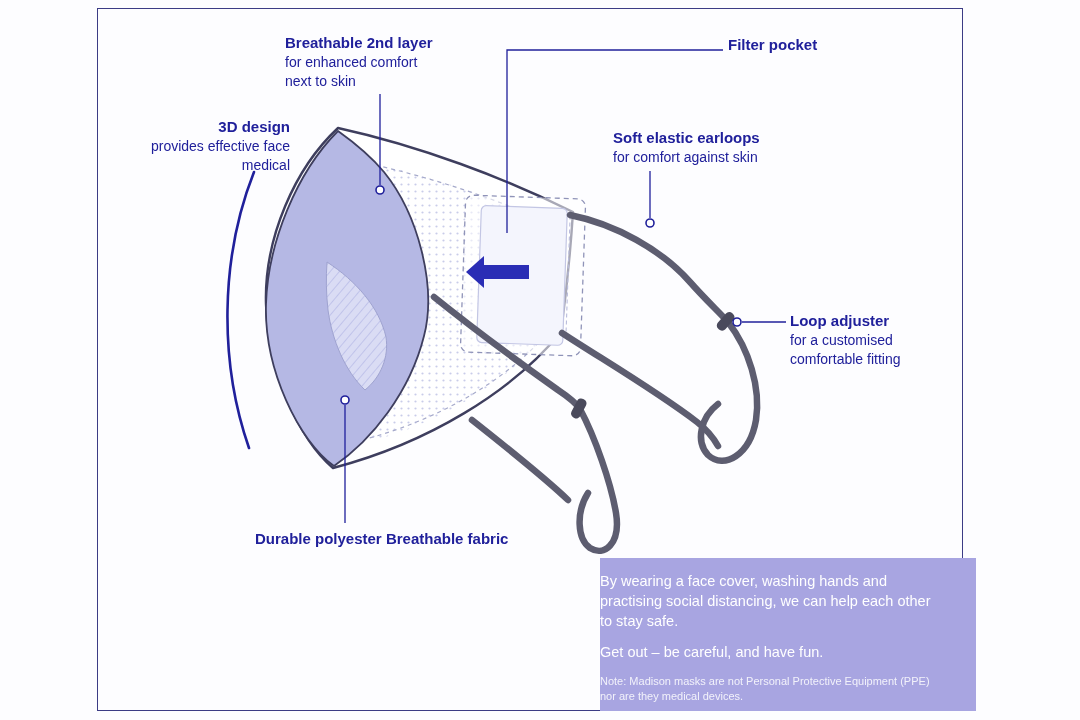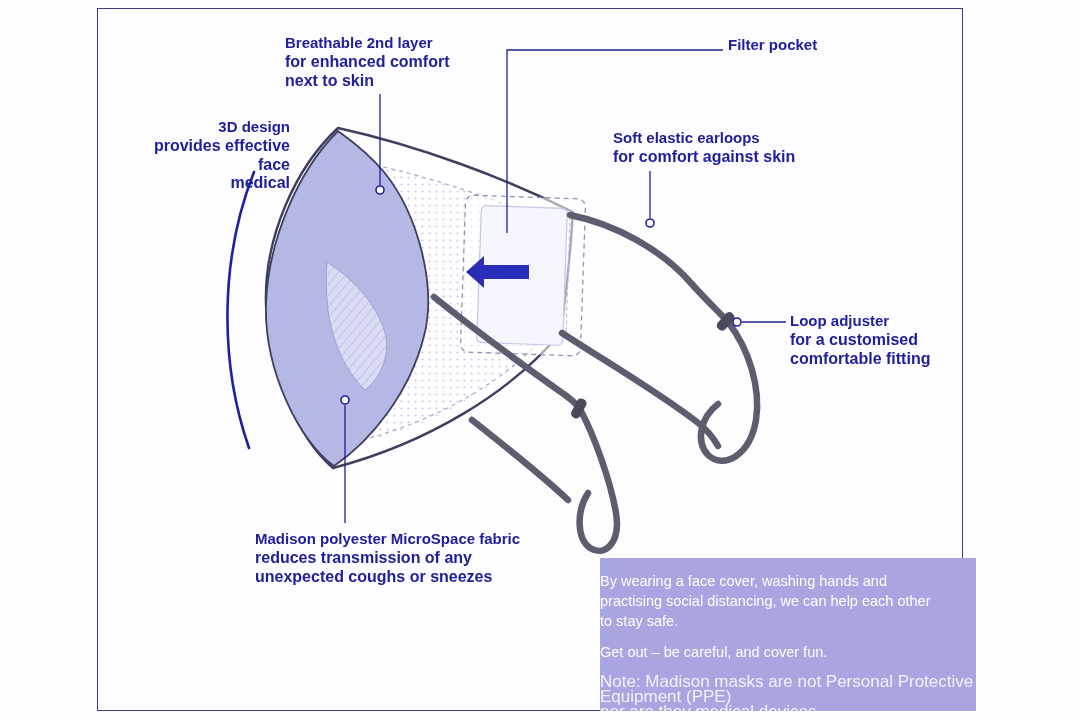--- a/index.html
+++ b/index.html
@@ -35,37 +35,37 @@
   .pocket-line{stroke:#b9bcdc;stroke-width:1.1;stroke-dasharray:4 3;}
   .arrow{fill:var(--arrow);}
   .cord{fill:none;stroke:var(--cord);stroke-width:6.5;stroke-linecap:round;}
   .bead{fill:var(--bead);}
   .leader path{fill:none;stroke:var(--ink);stroke-width:1.3;}
   .dot circle{fill:#fff;stroke:var(--ink);stroke-width:1.6;}
 
   
   .ann{position:absolute;color:var(--ink);}
   .ann-title{font-weight:bold;font-size:15px;line-height:19px;}
-  .ann-body{font-size:16px;line-height:18.5px;white-space:pre-line;margin-top:1px;font-weight:bold;}
+  .ann-body{font-size:14px;line-height:18.5px;white-space:pre-line;margin-top:1px;}
   #ann-breathable{left:285px;top:33px;width:170px;}
   #ann-filter{left:728px;top:35px;width:190px;}
   #ann-3d{left:140px;top:117px;width:150px;text-align:right;}
   #ann-earloops{left:613px;top:128px;width:210px;}
   #ann-adjuster{left:790px;top:311px;width:160px;}
   #ann-fabric{left:255px;top:529px;width:280px;}
 
   
   .notice{
     position:absolute;left:600px;top:558px;width:376px;height:153px;
     background:var(--notice_bg);color:#ffffff;
     padding:13px 0;box-sizing:border-box;
   }
   .notice-p1{font-size:14.5px;line-height:20px;white-space:pre-line;}
   .notice-p2{font-size:14.5px;line-height:20px;margin-top:11px;}
-  .notice-note{font-size:17px;line-height:15px;margin-top:12px;opacity:.85;white-space:pre-line;}
+  .notice-note{font-size:11px;line-height:15px;margin-top:12px;opacity:.85;white-space:pre-line;}
 </style>
 </head>
 <body>
 
 <div class="canvas">
 
   <div class="frame"></div>
 
   <svg width="1080" height="720" viewBox="0 0 1080 720">
     <defs>
@@ -149,27 +149,25 @@
     <div class="ann-body">for a customised
 comfortable fitting</div>
   </div>
 
   <div class="ann" id="ann-earloops">
     <div class="ann-title">Soft elastic earloops</div>
     <div class="ann-body">for comfort against skin</div>
   </div>
 
   <div class="ann" id="ann-fabric">
-    <div class="ann-title">Madison polyester MicroSpace fabric</div>
-    <div class="ann-body">reduces transmission of any
-unexpected coughs or sneezes</div>
+    <div class="ann-title">Durable polyester Breathable fabric</div>
   </div>
 
   <div class="notice">
     <div class="notice-p1">By wearing a face cover, washing hands and
 practising social distancing, we can help each other
 to stay safe.</div>
-    <div class="notice-p2">Get out – be careful,  and cover fun.</div>
+    <div class="notice-p2">Get out – be careful,  and have fun.</div>
     <div class="notice-note">Note:  Madison masks are not Personal Protective Equipment (PPE)
 nor are they medical devices.</div>
   </div>
 
 </div>
 
 </body></html>

